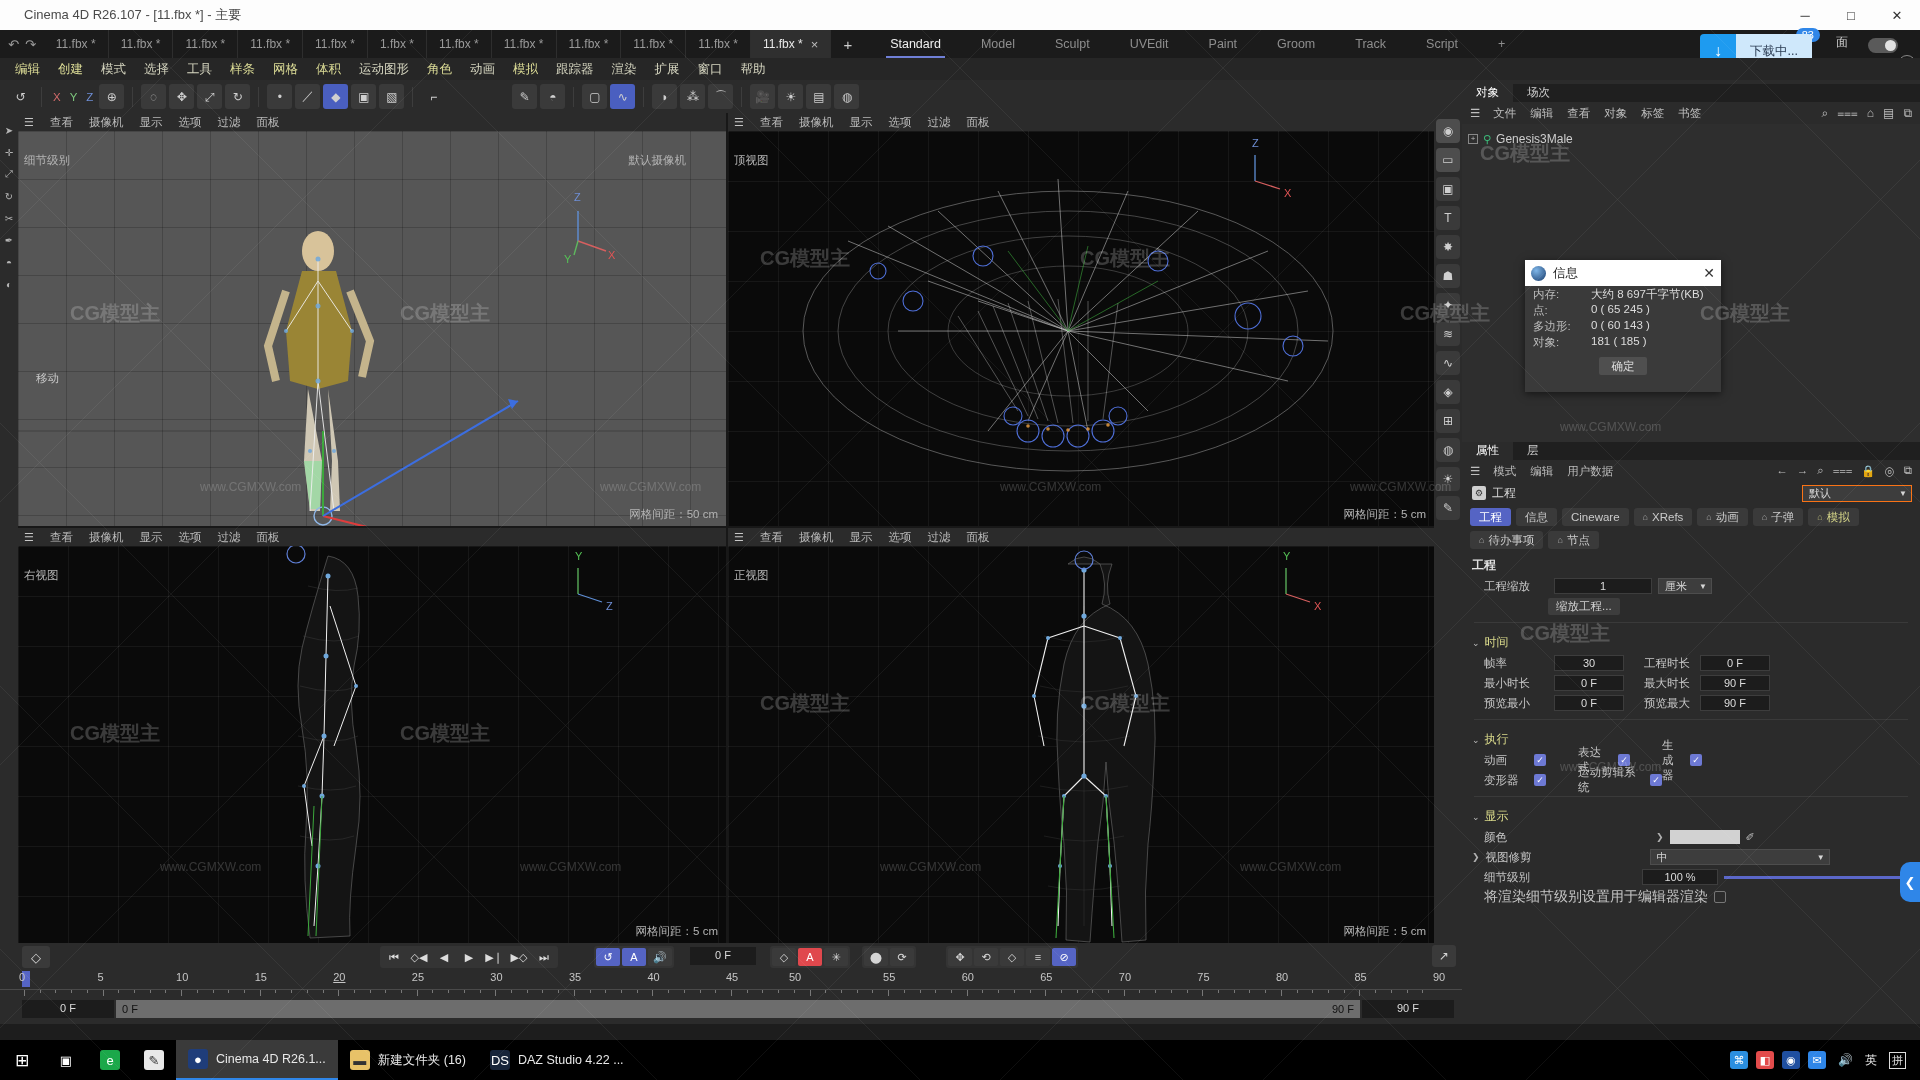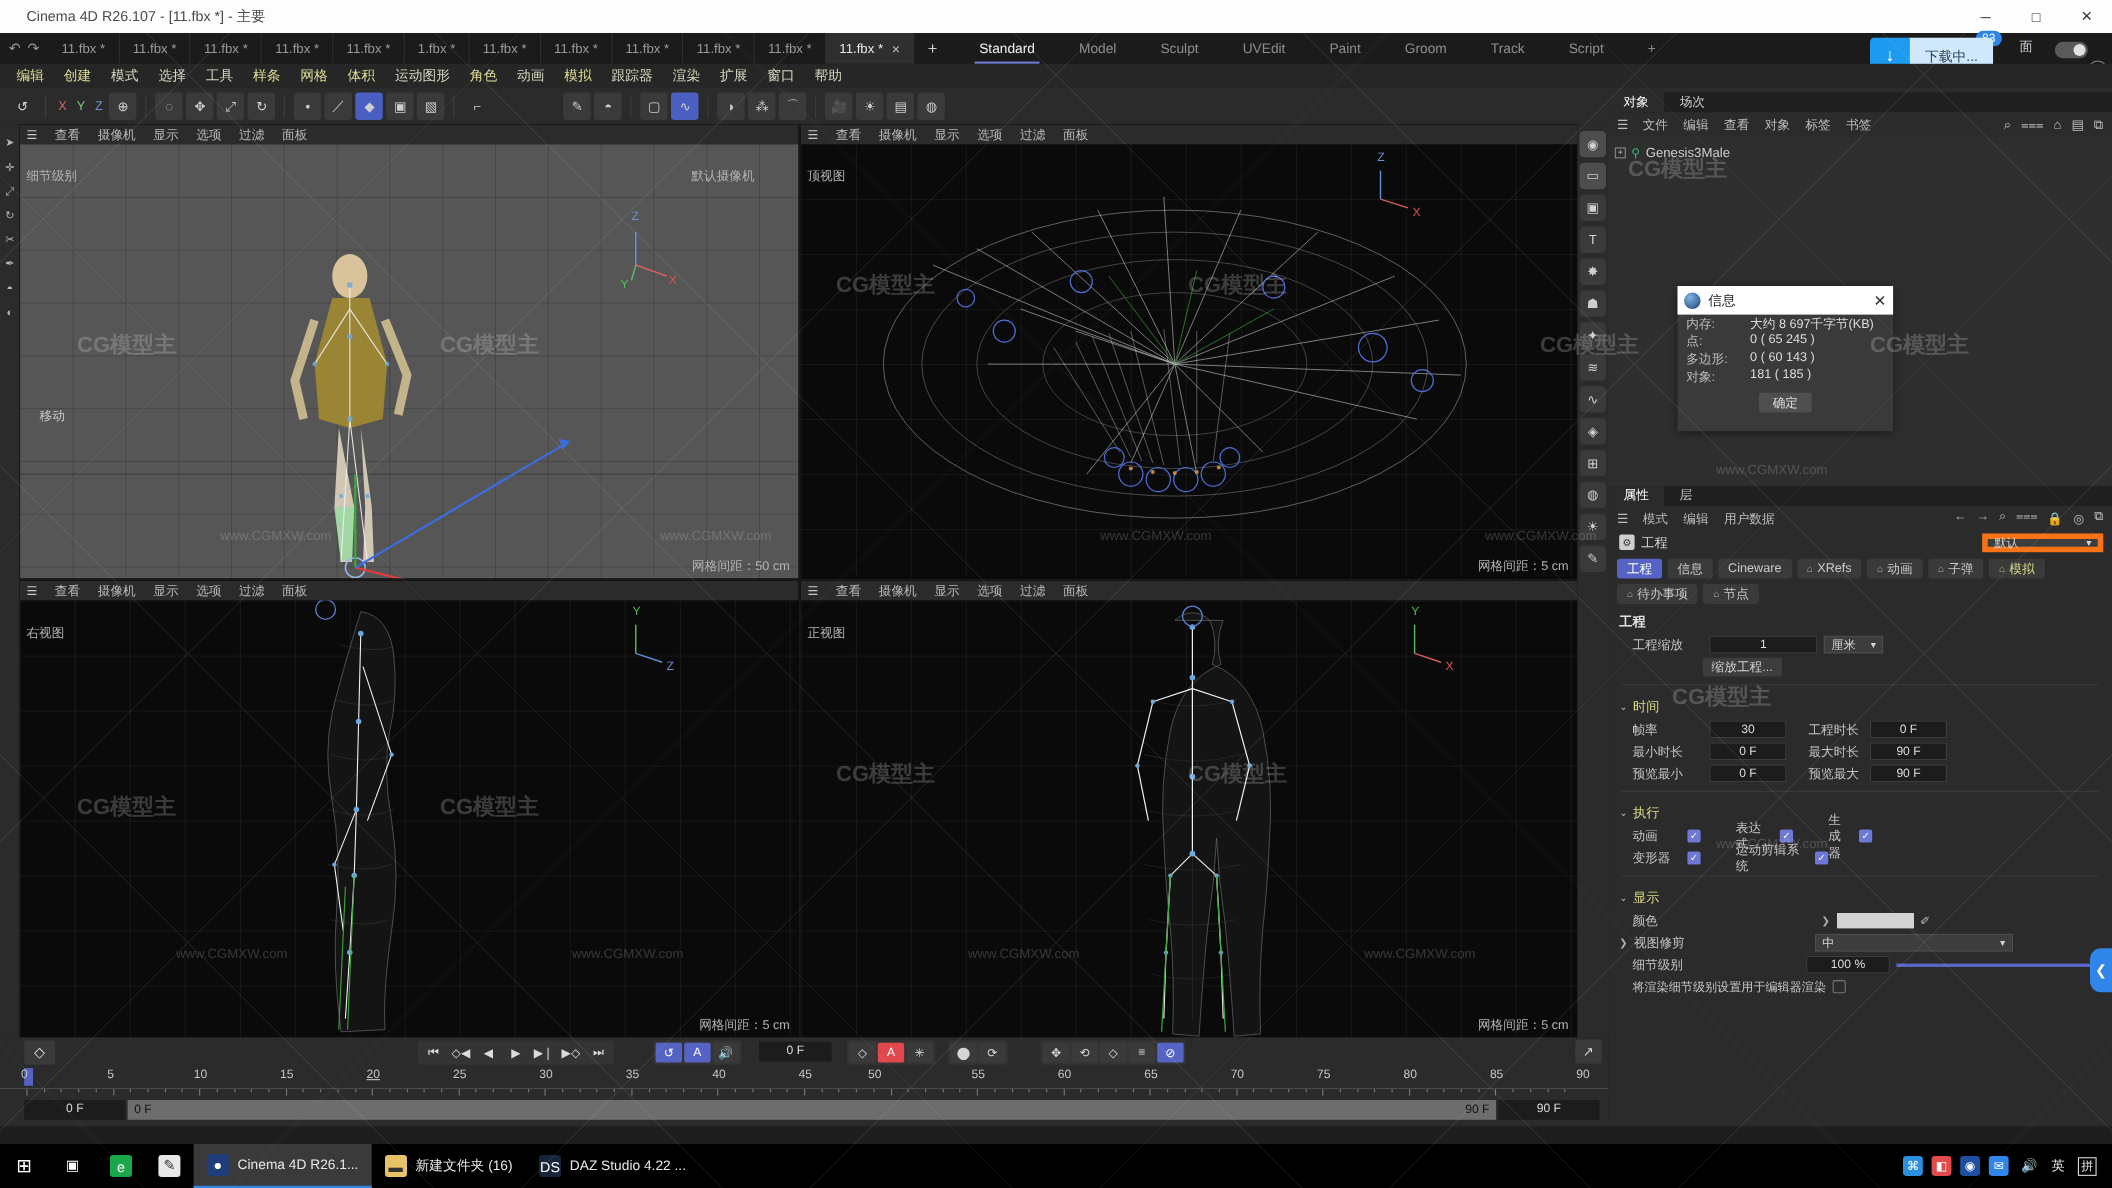--- a/index.html
+++ b/index.html
@@ -104,21 +104,21 @@
   .inforow .k{width:58px;color:#bcbcbc;}
   .inforow .v{color:#dcdcdc;}
   .infobtn{margin:7px auto 0;width:48px;height:18px;background:#4f4f4f;color:#ddd;font-size:11.5px;display:flex;align-items:center;justify-content:center;border-radius:2px;}
 
   
   .attrhdr{height:18px;background:#1f1f1f;display:flex;align-items:flex-end;font-size:11.5px;color:#cfcfcf;}
   .attrtop{display:flex;align-items:center;height:22px;font-size:11.5px;padding-left:6px;color:#bdbdbd;}
   .attrtop .icons{margin-left:auto;display:flex;gap:9px;padding-right:8px;}
   .objline{display:flex;align-items:center;height:22px;padding:0 8px 0 10px;font-size:12px;color:#d6d6d6;gap:6px;}
   .objline .gear{width:14px;height:14px;background:#cfcfcf;border-radius:2px;color:#333;font-size:9px;display:flex;align-items:center;justify-content:center;}
-  .presetsel{margin-left:auto;width:110px;height:17px;background:#3d3d3d;border:5px solid #f97316;font-size:11px;color:#d6d6d6;display:flex;align-items:center;padding-left:6px;position:relative;}
+  .presetsel{margin-left:auto;width:110px;height:17px;background:#3d3d3d;border:1px solid #f97316;font-size:11px;color:#d6d6d6;display:flex;align-items:center;padding-left:6px;position:relative;}
   .presetsel .cv{position:absolute;right:4px;font-size:8px;}
   .atabs{display:flex;flex-wrap:wrap;gap:5px;padding:4px 8px 2px;}
   .atab{height:18px;padding:0 9px;border-radius:3px;background:#3a3a3a;font-size:11.5px;color:#cbcbcb;display:flex;align-items:center;gap:4px;}
   .atab.active{background:#5564c4;color:#fff;}
   .atab.y{color:#d8d88a;}
   .atab .bell{font-size:9px;opacity:.8;}
   .sechdr{font-size:12px;color:#e0e0e0;padding:6px 0 2px 10px;font-weight:bold;}
   .sechdr2{font-size:12px;color:#d8d88a;padding:5px 0 2px 10px;display:flex;align-items:center;gap:5px;}
   .sechdr2 .cv{font-size:9px;color:#bbb;}
   .prow{display:flex;align-items:center;height:20px;padding-left:22px;font-size:11.5px;color:#c5c5c5;gap:6px;}
@@ -800,21 +800,21 @@
     <div class="prow">
       <span class="plab">细节级别</span>
       <span style="width:82px"></span>
       <span class="pfield" style="width:76px">100 %</span>
       <span class="slider">
         <span class="track"></span>
         <span class="knob"></span>
       </span>
     </div>
     <div class="prow">
-      <span style="font-size:11px;color:#c5c5c5">将渲染细节级别设置用于编辑器渲染</span>
+      <span style="font-size:14px;color:#c5c5c5">将渲染细节级别设置用于编辑器渲染</span>
       <span class="chk off"></span>
     </div>
   </div>
 
   <div class="infodlg">
     <div class="ih">
       <span class="ball"></span>
       <span class="t">信息</span>
       <span class="x">✕</span>
     </div>

